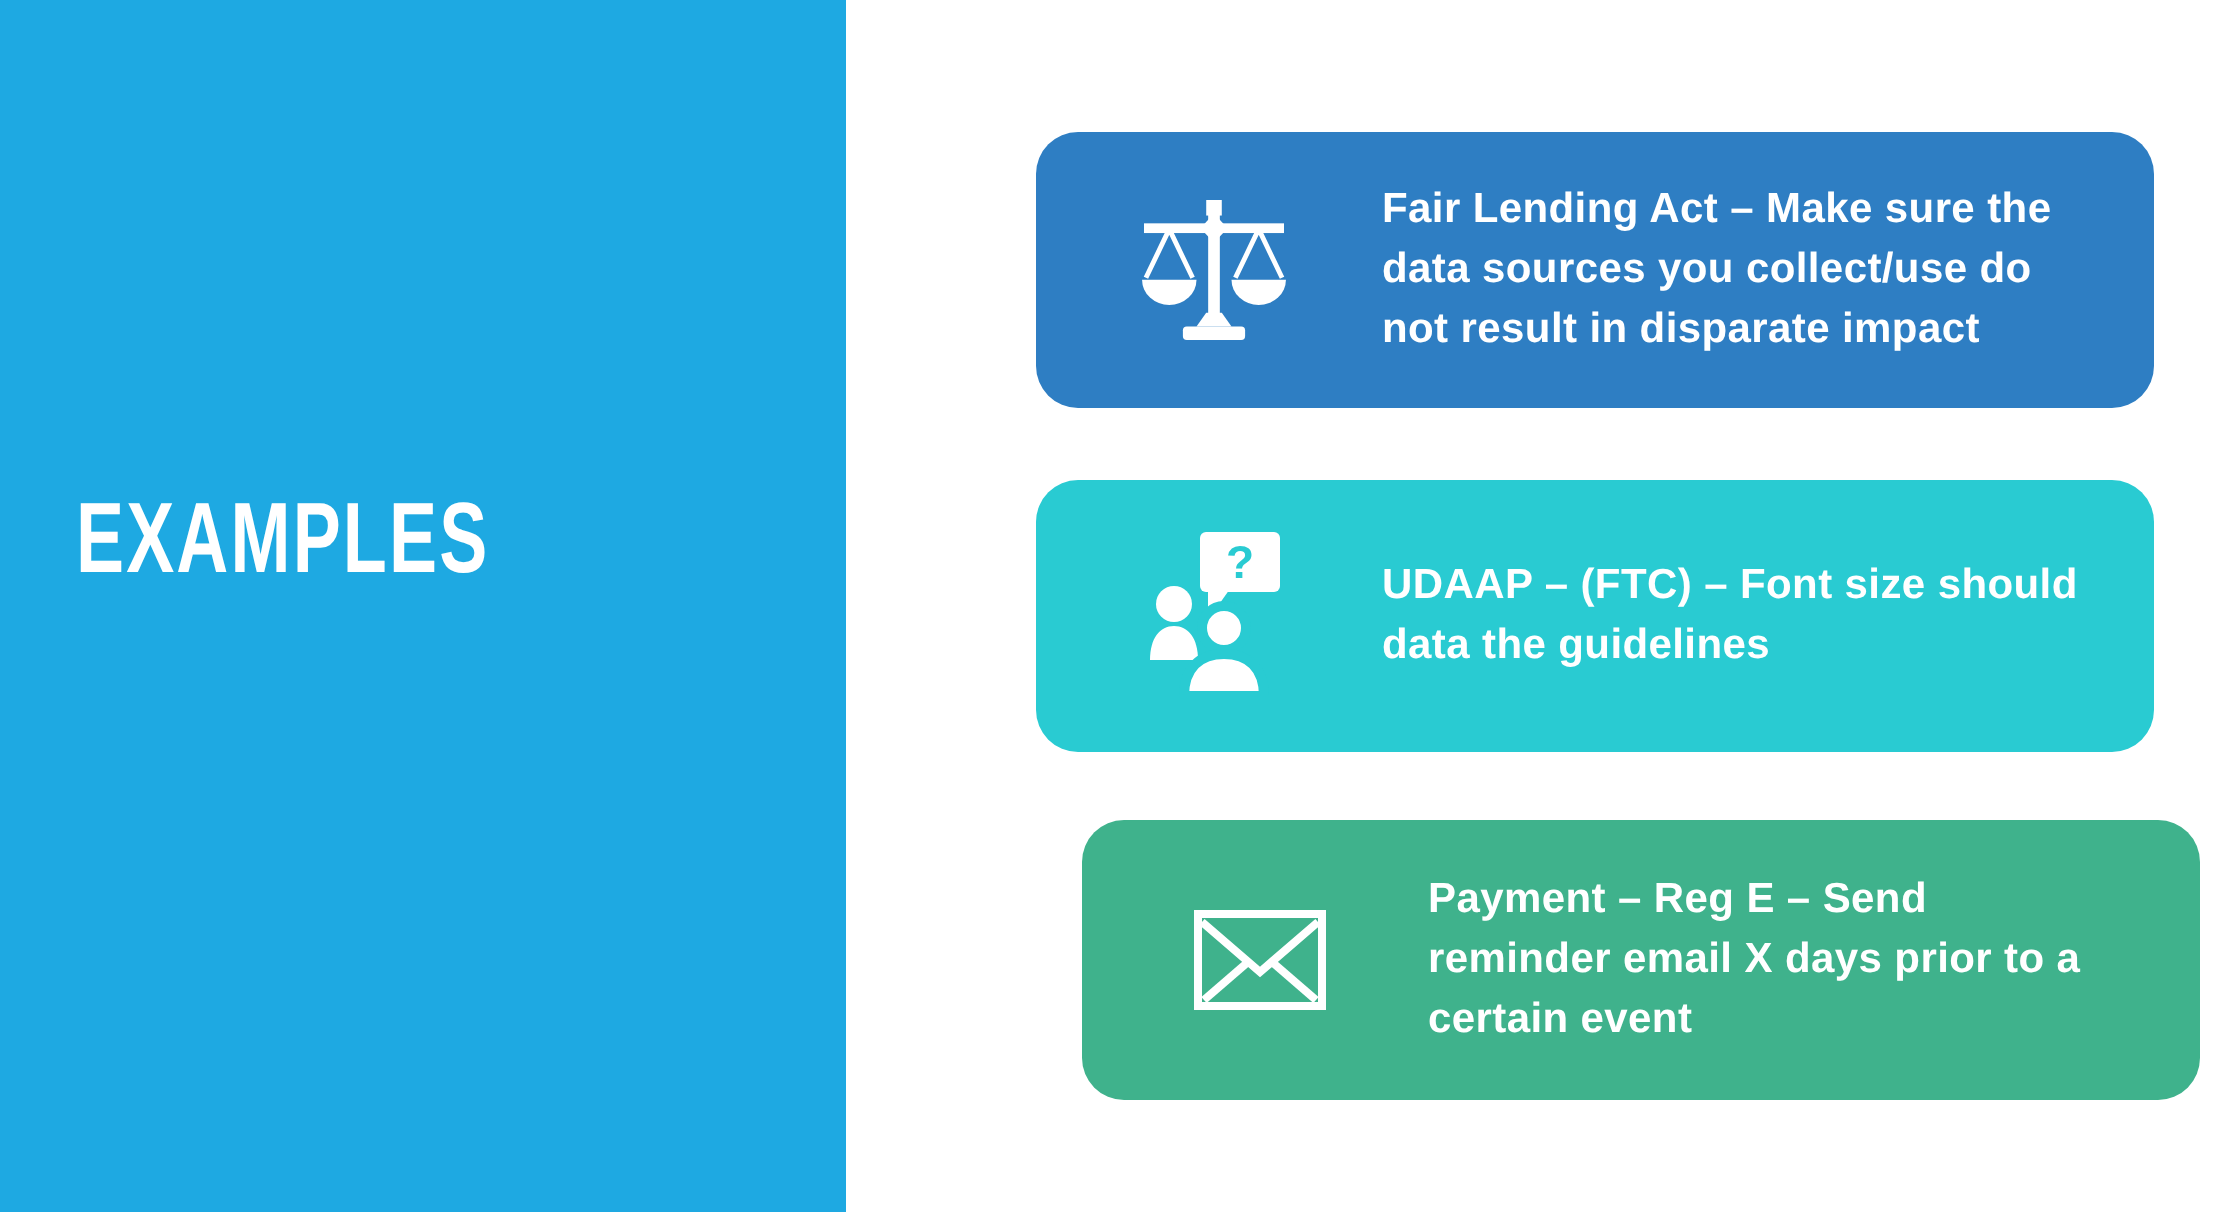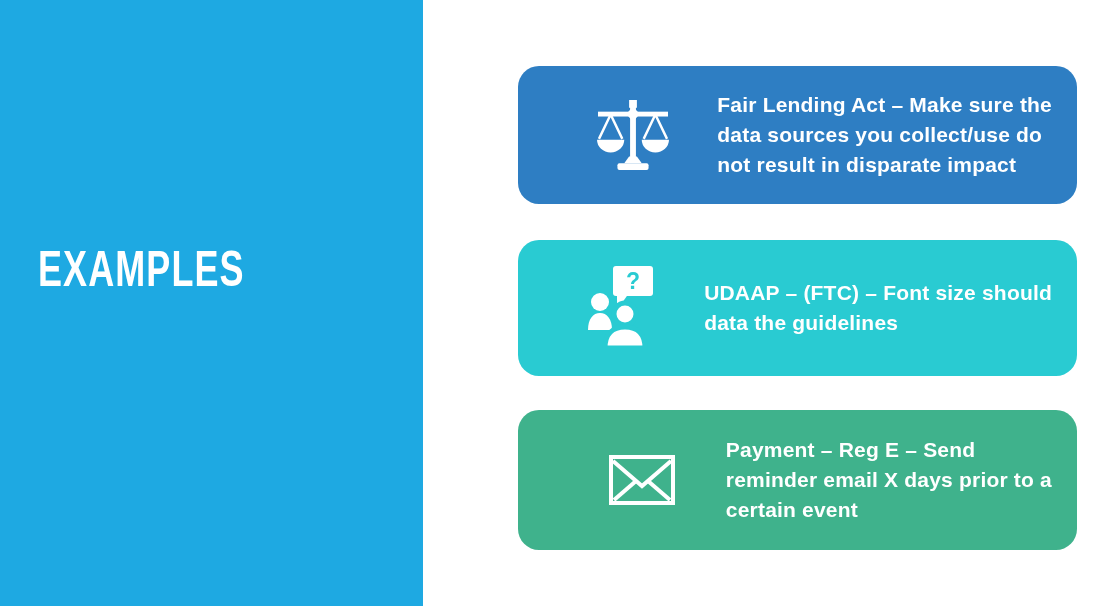--- a/index.html
+++ b/index.html
@@ -20,25 +20,25 @@
     color:#ffffff;font-size:50px;line-height:1;font-weight:bold;
     letter-spacing:1.5px;white-space:nowrap;
     transform:scaleX(0.72);transform-origin:left top;
   }
 
   
   .content{position:absolute;left:518px;top:0;width:559px;height:606px;}
   .card{
     position:absolute;left:0;width:559px;border-radius:21px;
     display:flex;align-items:center;
-    padding:0 25px 0 45px;box-sizing:border-box;color:#ffffff;justify-content:flex-end;
+    padding:0 25px 0 45px;box-sizing:border-box;color:#ffffff;
   }
   .card-1{top:66px;height:138px;background:#2E7EC3;}
   .card-2{top:240px;height:136px;background:#29CBD2;}
-  .card-3{top:410px;height:140px;background:#3FB28C;}
+  .card-3{top:410px;height:140px;background:#3FB28C;margin-left:23px;}
   .icon-box{
     width:88px;flex:none;display:flex;align-items:center;justify-content:center;
   }
   .card-text{
     margin:0 0 0 40px;font-size:21px;line-height:30px;font-weight:bold;
     white-space:pre-line;letter-spacing:0.2px;
   }
 </style>
 </head>
 <body>

